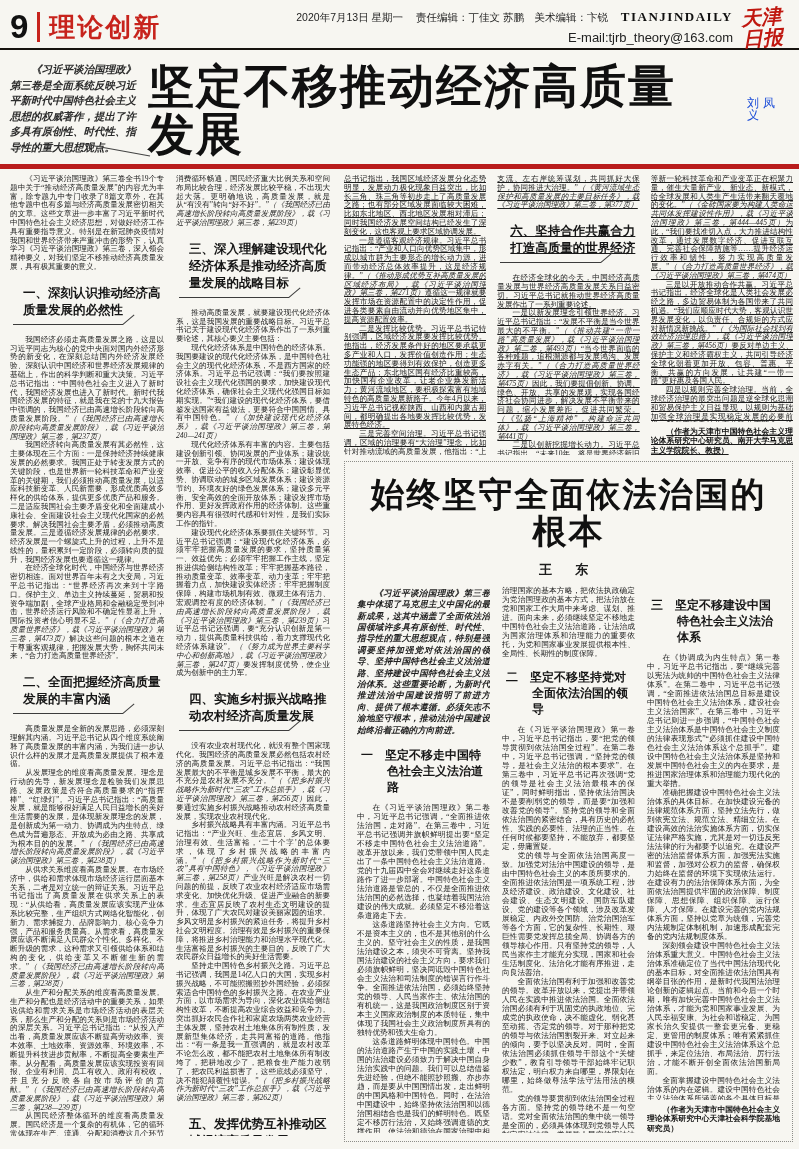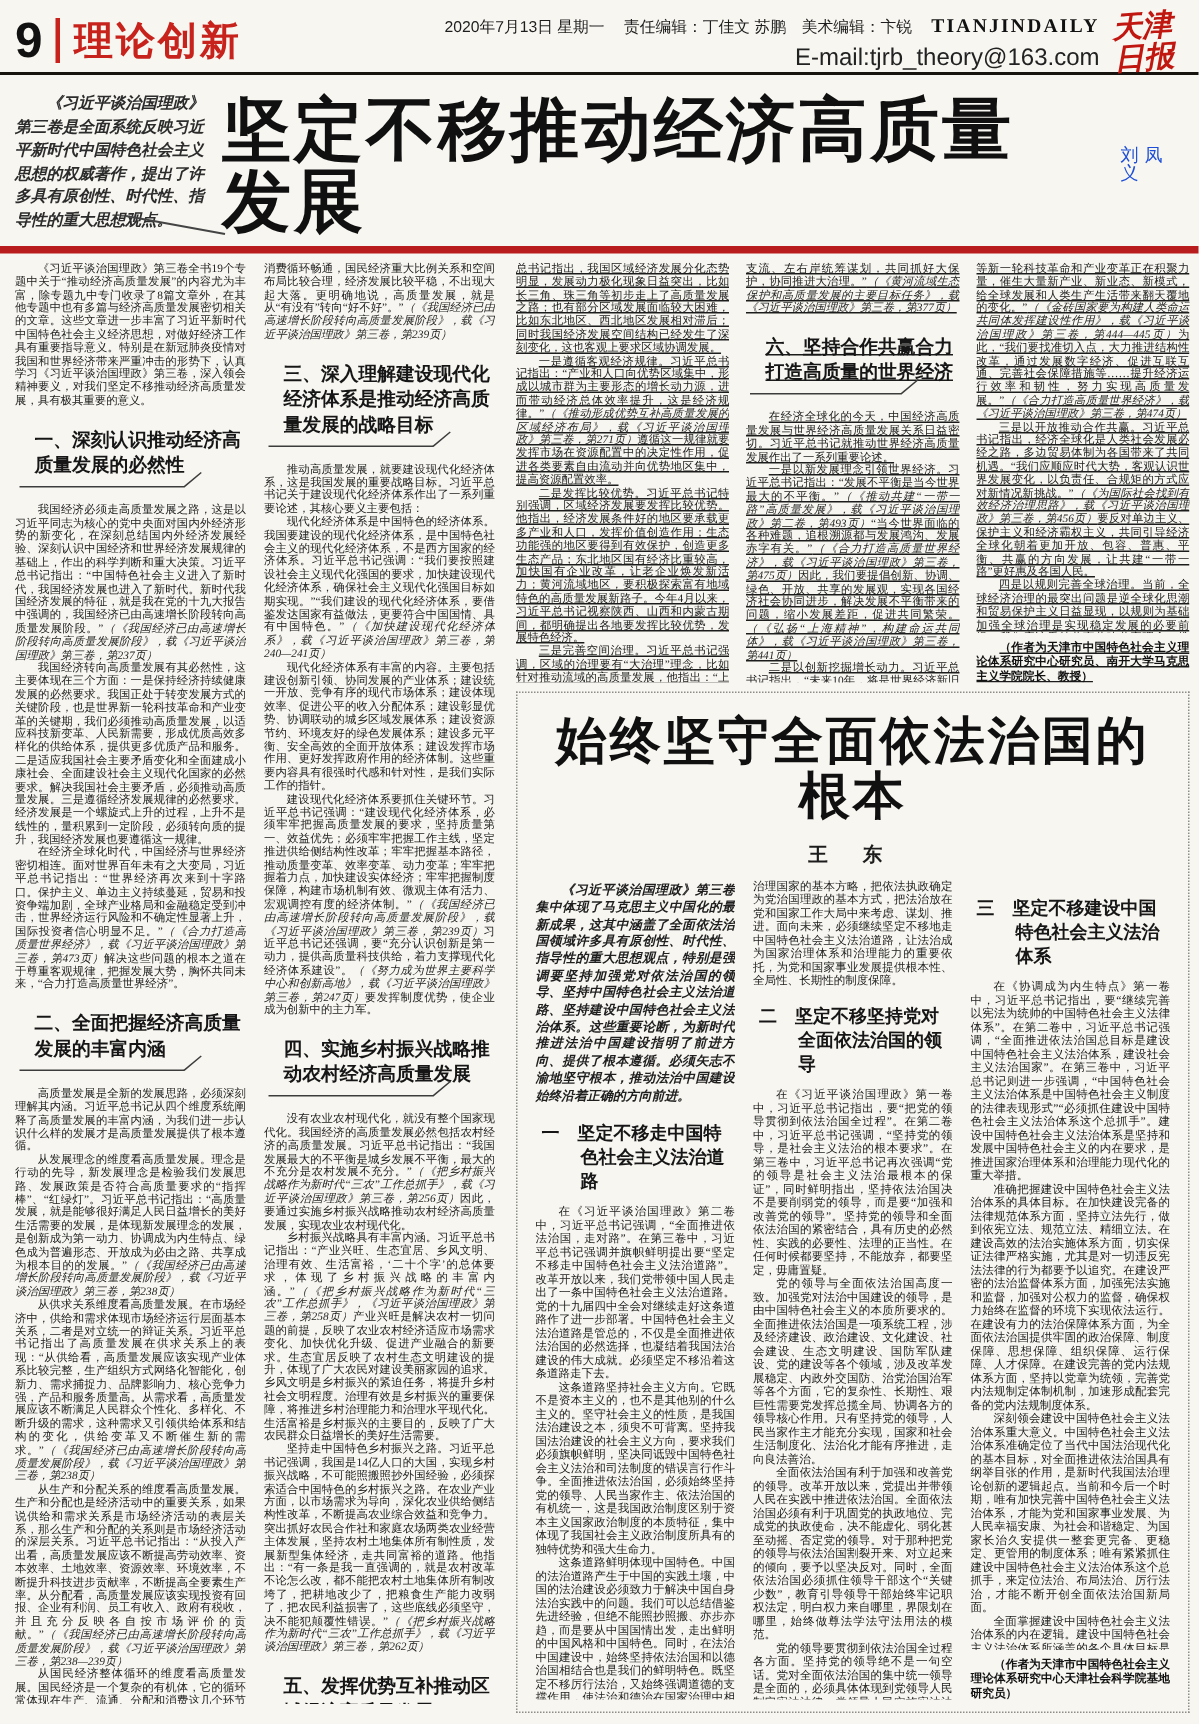--- a/index.html
+++ b/index.html
@@ -13,21 +13,21 @@
        padding:6px 8px 0 10px;height:50px;box-sizing:border-box;border-bottom:2.5px solid #17130f;}
   .hdr-left{display:flex;align-items:center;gap:9px;padding-top:4px;}
   .page-num{font:bold 33px/1 "Liberation Sans",sans-serif;color:#111;}
   .red-bar{width:3px;height:30px;background:#c7231c;}
   .section-title{font:bold 26px/1 "Liberation Sans",sans-serif;color:#c7231c;letter-spacing:2px;}
   .hdr-right{display:flex;align-items:center;}
   .hdr-meta{text-align:right;font-family:"Liberation Sans",sans-serif;color:#1d1d1d;}
   .meta-line1{font-size:10.5px;line-height:14px;white-space:nowrap;}
   .meta-line1 .sep{display:inline-block;width:10px;}
   .masthead-en{font:bold 13px/14px "Liberation Serif",serif;letter-spacing:1.5px;margin-left:10px;color:#111;}
-  .meta-line2{font-size:16px;line-height:15px;margin-top:6px;color:#222;}
+  .meta-line2{font-size:13px;line-height:15px;margin-top:6px;color:#222;}
   .logo-cn{font:italic bold 20px/1.05 "DejaVu Serif",serif;color:#c01810;transform:rotate(-4deg);
            width:58px;text-align:center;margin-top:1px;}
 
   
   .top-zone{display:flex;padding:4px 8px 0 10px;border-bottom:5px solid #b91c1c;height:119px;box-sizing:border-box;}
   .intro{width:134px;flex:none;font:italic bold 10.5px/15.5px "Liberation Serif",serif;color:#2c2c2c;
          padding:8px 4px 0 0;position:relative;text-indent:2em;}
   .intro-flourish{position:absolute;right:-4px;bottom:6px;}
   .head-zone{flex:1;display:flex;flex-direction:row;align-items:center;gap:28px;}
   .art1-title{font:900 46px/1.05 "Liberation Sans",sans-serif;letter-spacing:2px;margin:12px 0 10px;color:#101010;}
@@ -126,21 +126,21 @@
         </div>
       <div class="col">
           <p class="blk blk-pc">消费循环畅通，国民经济重大比例关系和空间布局比较合理，经济发展比较平稳，不出现大起大落。更明确地说，高质量发展，就是从“有没有”转向“好不好”。”<span class="cite">（《我国经济已由高速增长阶段转向高质量发展阶段》，载《习近平谈治国理政》第三卷，第239页）</span></p>
           <h3 class="blk blk-h">三、深入理解建设现代化经济体系是推动经济高质量发展的战略目标</h3>
           <p class="blk blk-p">推动高质量发展，就要建设现代化经济体系，这是我国发展的重要战略目标。习近平总书记关于建设现代化经济体系作出了一系列重要论述，其核心要义主要包括：</p>
           <p class="blk blk-p">现代化经济体系是中国特色的经济体系。我国要建设的现代化经济体系，是中国特色社会主义的现代化经济体系，不是西方国家的经济体系。习近平总书记强调：“我们要按照建设社会主义现代化强国的要求，加快建设现代化经济体系，确保社会主义现代化强国目标如期实现。”“我们建设的现代化经济体系，要借鉴发达国家有益做法，更要符合中国国情、具有中国特色。”<span class="cite">（《加快建设现代化经济体系》，载《习近平谈治国理政》第三卷，第240—241页）</span></p>
           <p class="blk blk-p">现代化经济体系有丰富的内容。主要包括建设创新引领、协同发展的产业体系；建设统一开放、竞争有序的现代市场体系；建设体现效率、促进公平的收入分配体系；建设彰显优势、协调联动的城乡区域发展体系；建设资源节约、环境友好的绿色发展体系；建设多元平衡、安全高效的全面开放体系；建设发挥市场作用、更好发挥政府作用的经济体制。这些重要内容具有很强时代感和针对性，是我们实际工作的指针。</p>
           <p class="blk blk-p">建设现代化经济体系要抓住关键环节。习近平总书记强调：“建设现代化经济体系，必须牢牢把握高质量发展的要求，坚持质量第一、效益优先；必须牢牢把握工作主线，坚定推进供给侧结构性改革；牢牢把握基本路径，推动质量变革、效率变革、动力变革；牢牢把握着力点，加快建设实体经济；牢牢把握制度保障，构建市场机制有效、微观主体有活力、宏观调控有度的经济体制。”<span class="cite">（《我国经济已由高速增长阶段转向高质量发展阶段》，载《习近平谈治国理政》第三卷，第239页）</span>习近平总书记还强调，要“充分认识创新是第一动力，提供高质量科技供给，着力支撑现代化经济体系建设”。<span class="cite">（《努力成为世界主要科学中心和创新高地》，载《习近平谈治国理政》第三卷，第247页）</span>要发挥制度优势，使企业成为创新中的主力军。</p>
           <h3 class="blk blk-h">四、实施乡村振兴战略推动农村经济高质量发展</h3>
           <p class="blk blk-p">没有农业农村现代化，就没有整个国家现代化。我国经济的高质量发展必然包括农村经济的高质量发展。习近平总书记指出：“我国发展最大的不平衡是城乡发展不平衡，最大的不充分是农村发展不充分。”<span class="cite">（《把乡村振兴战略作为新时代“三农”工作总抓手》，载《习近平谈治国理政》第三卷，第256页）</span>因此，要通过实施乡村振兴战略推动农村经济高质量发展，实现农业农村现代化。</p>
-          <p class="blk blk-p">乡村振兴战略具有丰富内涵。习近平总书记指出：“产业兴旺、生态宜居、乡风文明、治理有效、生活富裕，‘二十个字’的总体要求，体现了乡村振兴战略的丰富内涵。”<span class="cite">（《把乡村振兴战略作为新时代“三农”工作总抓手》，《习近平谈治国理政》第三卷，第258页）</span>产业兴旺是解决农村一切问题的前提，反映了农业农村经济适应市场需求变化、加快优化升级、促进产业融合的新要求。生态宜居反映了农村生态文明建设的提升，体现了广大农民对建设美丽家园的追求。乡风文明是乡村振兴的紧迫任务，将提升乡村社会文明程度。治理有效是乡村振兴的重要保障，将推进乡村治理能力和治理水平现代化。生活富裕是乡村振兴的主要目的，反映了广大农民群众日益增长的美好生活需要。</p>
+          <p class="blk blk-p">乡村振兴战略具有丰富内涵。习近平总书记指出：“产业兴旺、生态宜居、乡风文明、治理有效、生活富裕，‘二十个字’的总体要求，体现了乡村振兴战略的丰富内涵。”<span class="cite">（《把乡村振兴战略作为新时代“三农”具有中国特色》，《习近平谈治国理政》第三卷，第258页）</span>产业兴旺是解决农村一切问题的前提，反映了农业农村经济适应市场需求变化、加快优化升级、促进产业融合的新要求。生态宜居反映了农村生态文明建设的提升，体现了广大农民对建设美丽家园的追求。乡风文明是乡村振兴的紧迫任务，将提升乡村社会文明程度。治理有效是乡村振兴的重要保障，将推进乡村治理能力和治理水平现代化。生活富裕是乡村振兴的主要目的，反映了广大农民群众日益增长的美好生活需要。</p>
           <p class="blk blk-p">坚持走中国特色乡村振兴之路。习近平总书记强调，我国是14亿人口的大国，实现乡村振兴战略，不可能照搬照抄外国经验，必须探索适合中国特色的乡村振兴之路。在农业产业方面，以市场需求为导向，深化农业供给侧结构性改革，不断提高农业综合效益和竞争力。突出抓好农民合作社和家庭农场两类农业经营主体发展，坚持农村土地集体所有制性质，发展新型集体经济，走共同富裕的道路。他指出：“有一条是我一直强调的，就是农村改革不论怎么改，都不能把农村土地集体所有制改垮了，把耕地改少了，把粮食生产能力改弱了，把农民利益损害了，这些底线必须坚守，决不能犯颠覆性错误。”<span class="cite">（《把乡村振兴战略作为新时代“三农”工作总抓手》，载《习近平谈治国理政》第三卷，第262页）</span></p>
           <h3 class="blk blk-h">五、发挥优势互补推动区域经济高质量发展</h3>
         </div>
     </div>
 
     <div class="grp-right">
       <div class="right-top">
         <div class="col">
             <p class="blk blk-pc">总书记指出，我国区域经济发展分化态势明显，发展动力极化现象日益突出，比如长三角、珠三角等初步走上了高质量发展之路；也有部分区域发展面临较大困难，比如东北地区、西北地区发展相对滞后；同时我国经济发展空间结构已经发生了深刻变化，这也客观上要求区域协调发展。</p>
             <p class="blk blk-p">一是遵循客观经济规律。习近平总书记指出：“产业和人口向优势区域集中，形成以城市群为主要形态的增长动力源，进而带动经济总体效率提升，这是经济规律。”<span class="cite">（《推动形成优势互补高质量发展的区域经济布局》，载《习近平谈治国理政》第三卷，第271页）</span>遵循这一规律就要发挥市场在资源配置中的决定性作用，促进各类要素自由流动并向优势地区集中，提高资源配置效率。</p>

